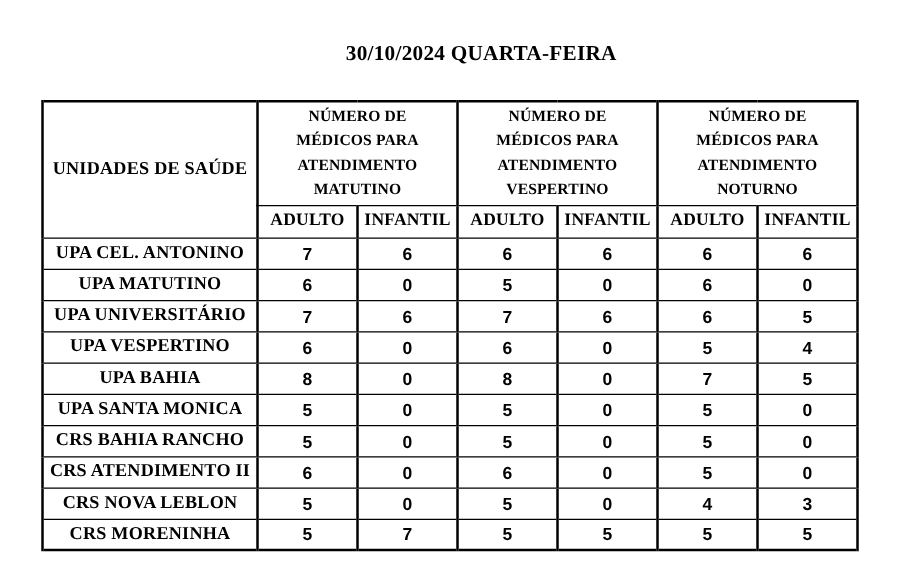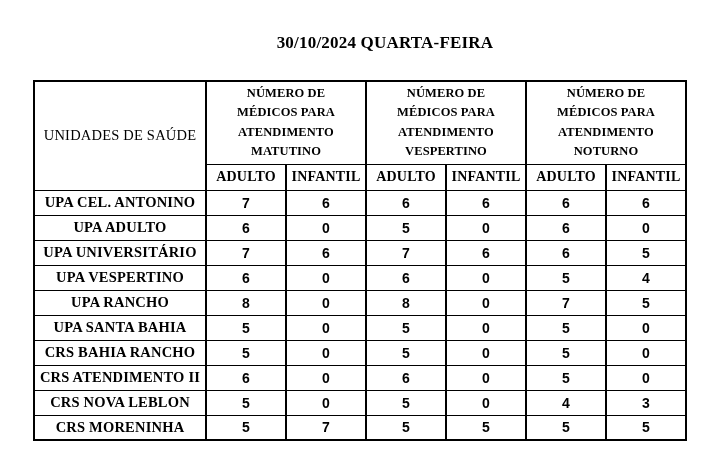--- a/index.html
+++ b/index.html
@@ -39,21 +39,21 @@
     border-top: 1px solid #000000;
     border-bottom: 1px solid #000000;
     border-left: 2px solid #000000;
     border-right: 2px solid #000000;
     text-align: center;
     vertical-align: middle;
     overflow: hidden;
   }
   th.unit-header {
     font-size: 14.5px;
-    font-weight: normal;
+    font-weight: bold;
     letter-spacing: 0.2px;
     padding: 0 4px;
   }
   th.group-header {
     height: 58px;
     font-size: 12.5px;
     font-weight: bold;
     line-height: 1.55;
     padding: 2px 15px;
     letter-spacing: 0.1px;
@@ -115,21 +115,21 @@
     <tr>
       <th class="unit-cell">UPA CEL. ANTONINO</th>
       <td class="value-cell">7</td>
       <td class="value-cell">6</td>
       <td class="value-cell">6</td>
       <td class="value-cell">6</td>
       <td class="value-cell">6</td>
       <td class="value-cell">6</td>
     </tr>
     <tr>
-      <th class="unit-cell">UPA ADULTO</th>
+      <th class="unit-cell">UPA MATUTINO</th>
       <td class="value-cell">6</td>
       <td class="value-cell">0</td>
       <td class="value-cell">5</td>
       <td class="value-cell">0</td>
       <td class="value-cell">6</td>
       <td class="value-cell">0</td>
     </tr>
     <tr>
       <th class="unit-cell">UPA UNIVERSITÁRIO</th>
       <td class="value-cell">7</td>
@@ -142,30 +142,30 @@
     <tr>
       <th class="unit-cell">UPA VESPERTINO</th>
       <td class="value-cell">6</td>
       <td class="value-cell">0</td>
       <td class="value-cell">6</td>
       <td class="value-cell">0</td>
       <td class="value-cell">5</td>
       <td class="value-cell">4</td>
     </tr>
     <tr>
-      <th class="unit-cell">UPA RANCHO</th>
+      <th class="unit-cell">UPA BAHIA</th>
       <td class="value-cell">8</td>
       <td class="value-cell">0</td>
       <td class="value-cell">8</td>
       <td class="value-cell">0</td>
       <td class="value-cell">7</td>
       <td class="value-cell">5</td>
     </tr>
     <tr>
-      <th class="unit-cell">UPA SANTA BAHIA</th>
+      <th class="unit-cell">UPA SANTA MONICA</th>
       <td class="value-cell">5</td>
       <td class="value-cell">0</td>
       <td class="value-cell">5</td>
       <td class="value-cell">0</td>
       <td class="value-cell">5</td>
       <td class="value-cell">0</td>
     </tr>
     <tr>
       <th class="unit-cell">CRS BAHIA RANCHO</th>
       <td class="value-cell">5</td>

